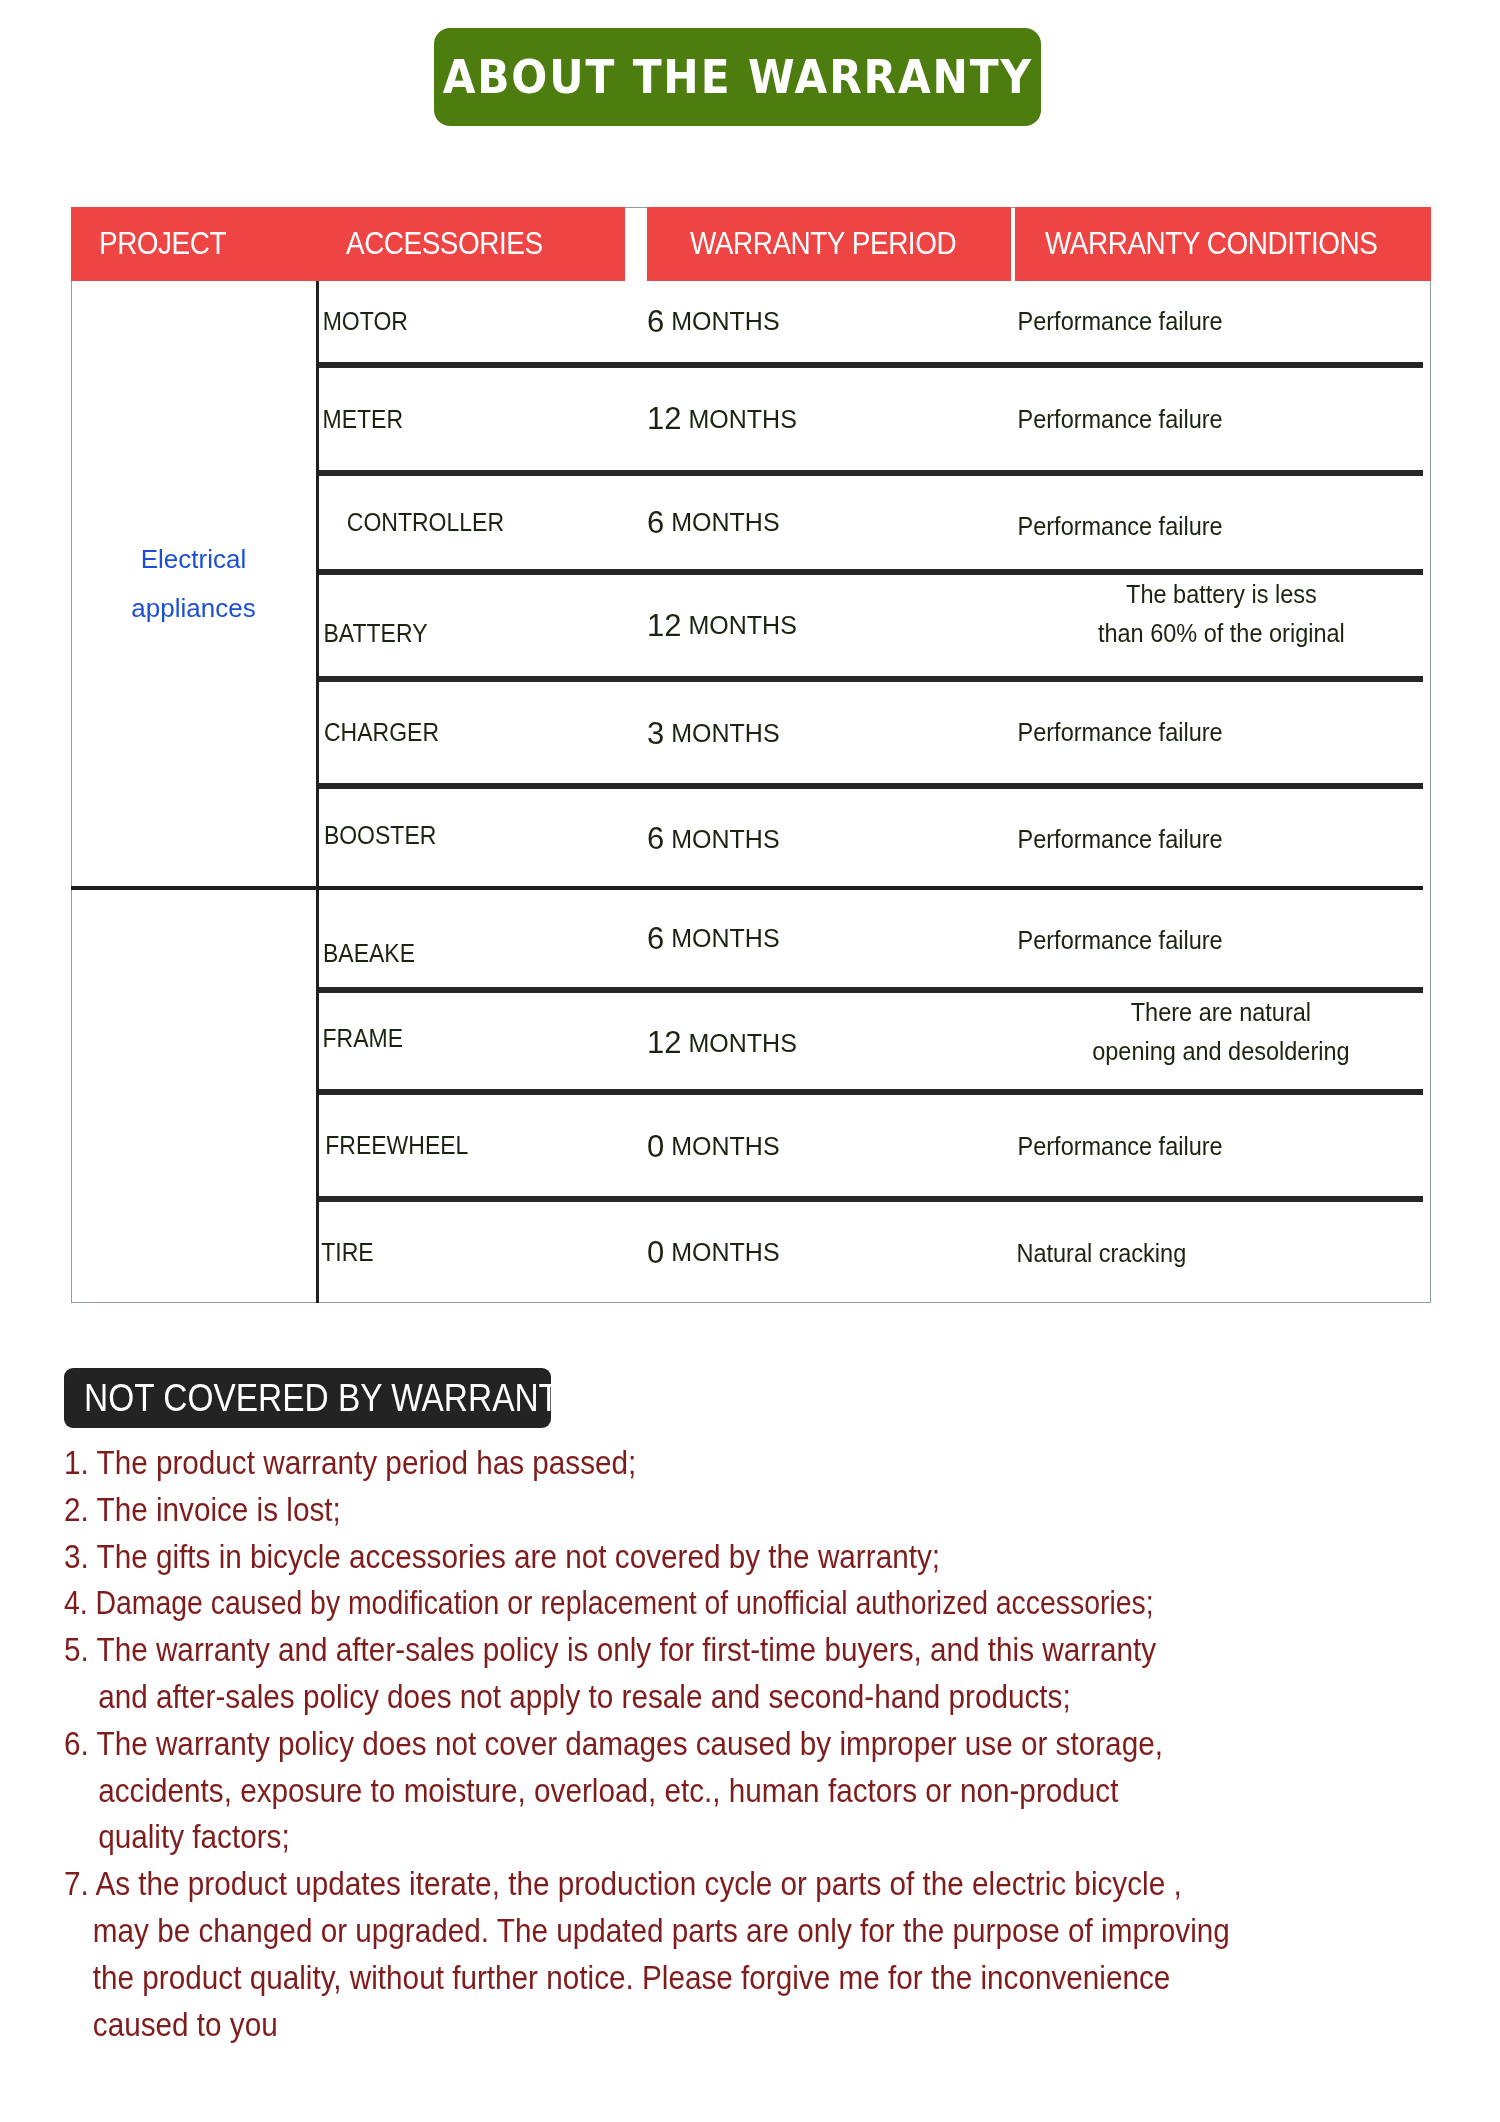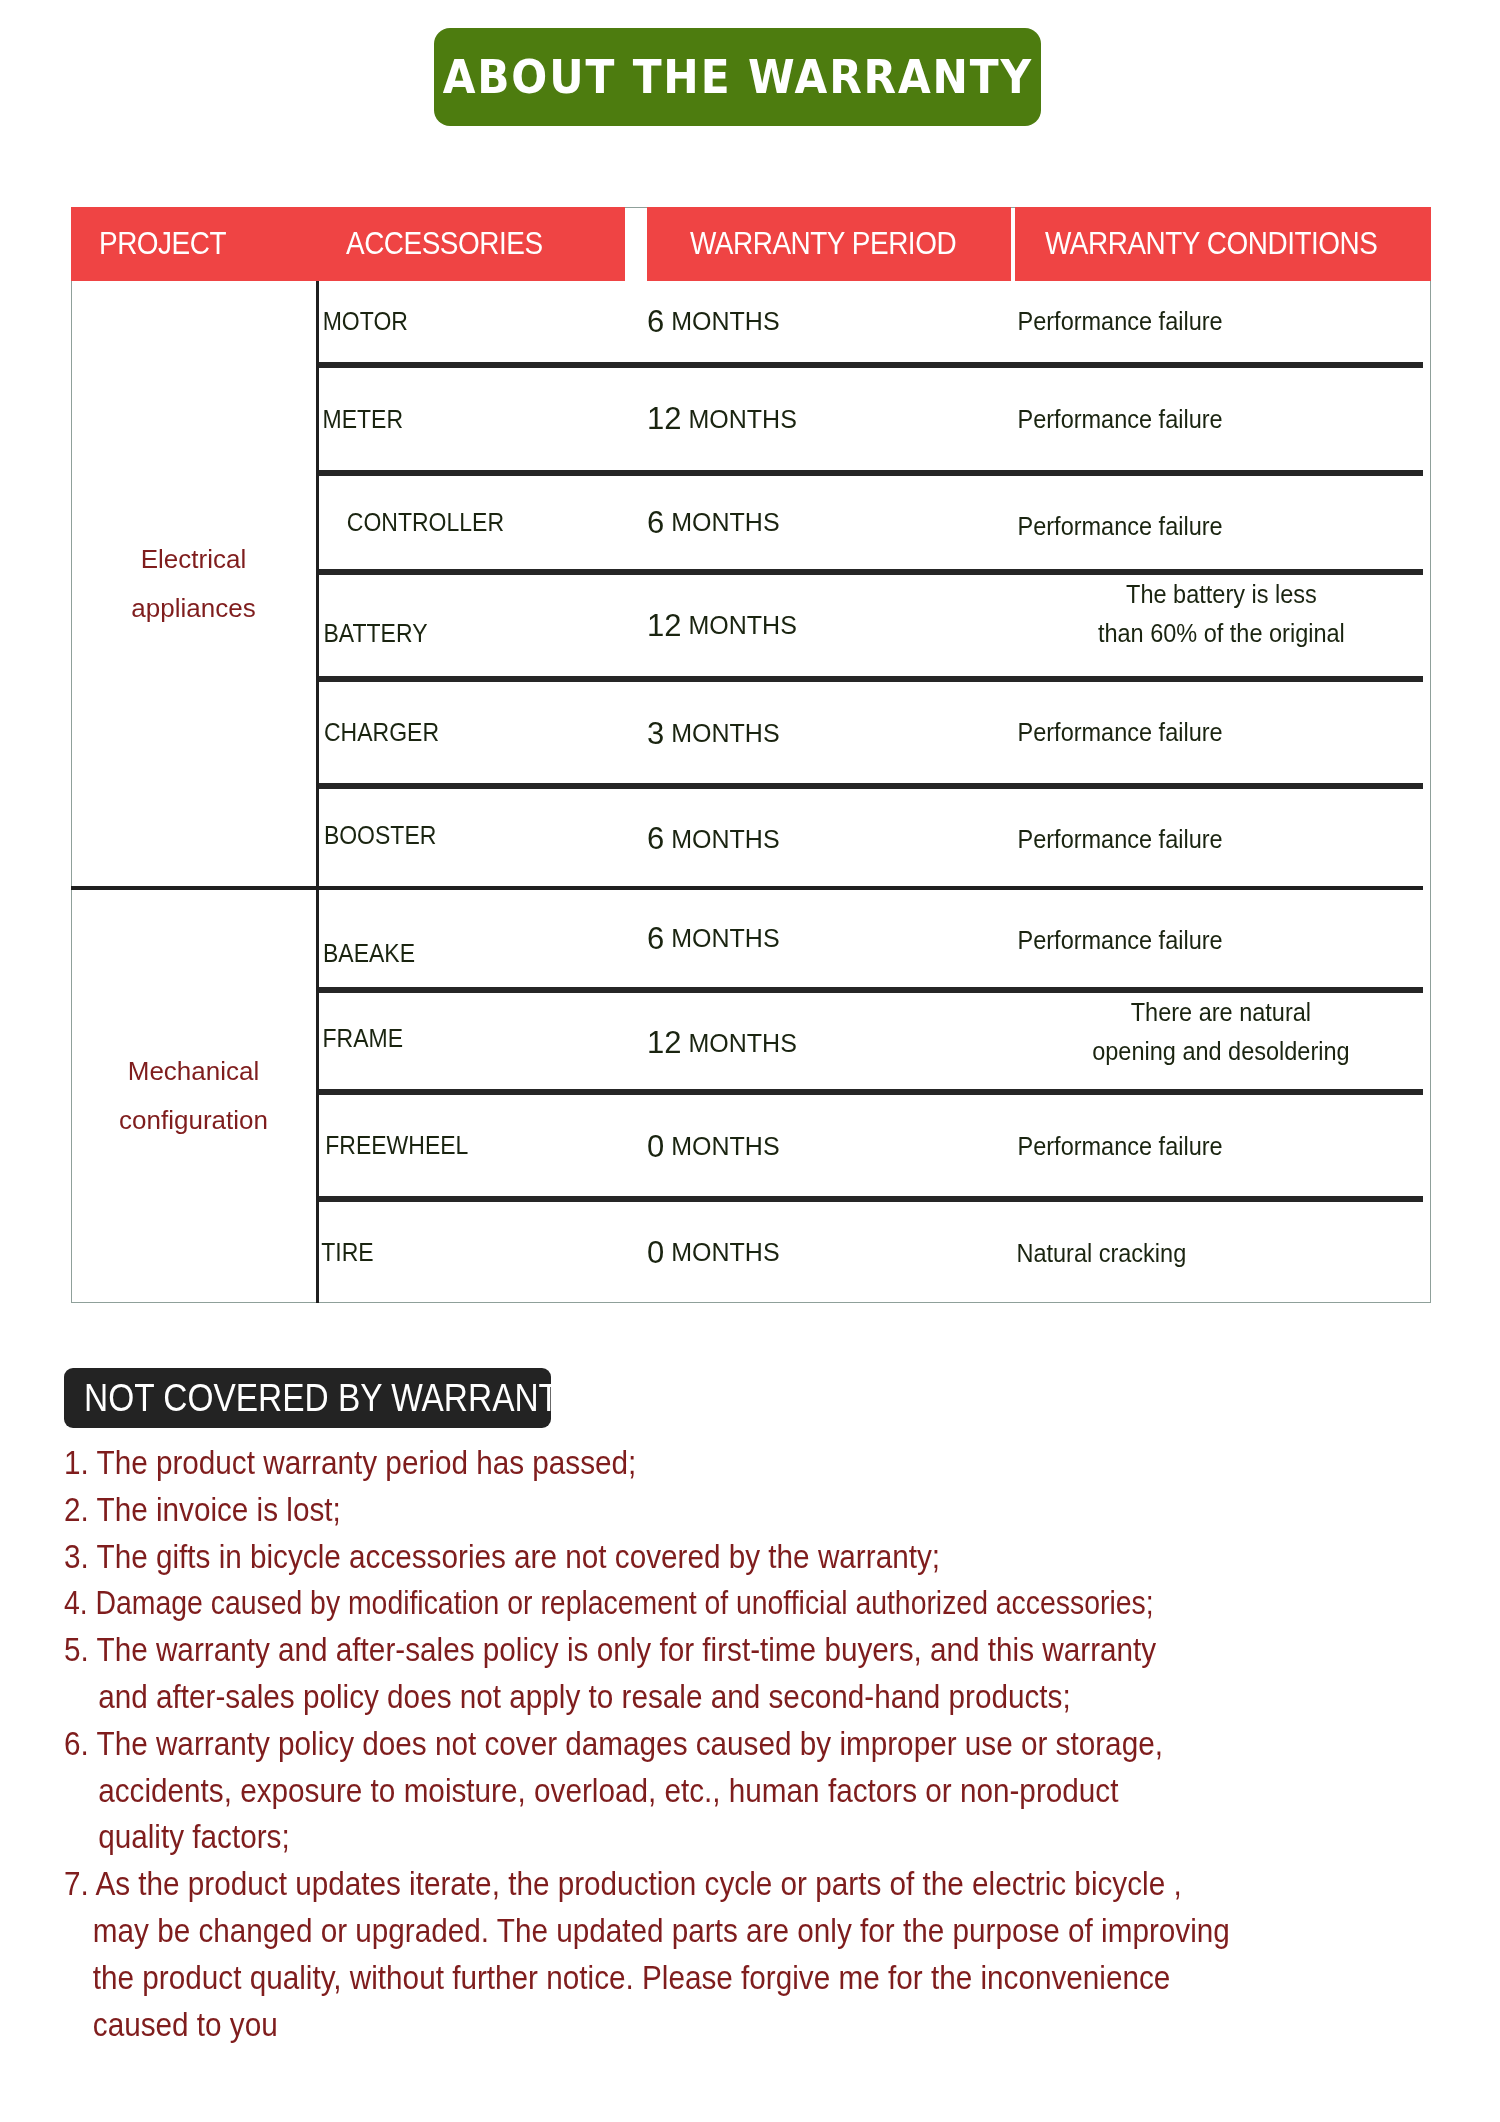--- a/index.html
+++ b/index.html
@@ -47,21 +47,21 @@
   }
   .acc { font-size: 25px; left: 248px; width: 300px; }
   .acc span { display:inline-block; transform: scaleX(0.92); }
   .per { left: 576px; width: 365px; font-size: 25px; }
   .per .num { font-size: 31px; margin-right: 7px; }
   .per span { display:inline-block; }
   .cond { left: 940px; width: 420px; font-size: 25px; line-height: 39px; }
   .cond span { display:inline-block; transform: scaleX(0.94); }
   .group-label {
     position: absolute; left: 0; width: 245px; text-align: center;
-    color: #7f1d1d; font-size: 26px; line-height: 49px;
+    color: #1d4ed8; font-size: 26px; line-height: 49px;
     display: flex; flex-direction: column; align-items: center; justify-content: center;
   }
 
   
   .section-bar {
     position: absolute; left: 64px; top: 1368px; width: 487px; height: 60px;
     background: #232323; border-radius: 9px; display: flex; align-items: center;
   }
   .section-bar span {
     color: #ffffff; font-size: 38px; margin-left: 20px; white-space: nowrap;
@@ -96,24 +96,20 @@
   </div>
   <div class="th" style="left:944px;width:416px;padding-left:30px;box-sizing:border-box;">
     <span>WARRANTY CONDITIONS</span>
   </div>
 
   <div class="col-divider"></div>
 
   <div class="group-label" style="top:74px;height:606px;">
     <span>Electrical</span>
     <span>appliances</span>
-  </div>
-  <div class="group-label" style="top:682px;height:414px;">
-    <span>Mechanical</span>
-    <span>configuration</span>
   </div>
 
   <div class="row-divider" style="top:155px;"></div>
   <div class="row-divider" style="top:263px;"></div>
   <div class="row-divider" style="top:362px;"></div>
   <div class="row-divider" style="top:469px;"></div>
   <div class="row-divider" style="top:576px;"></div>
   <div class="group-divider" style="top:679px;"></div>
   <div class="row-divider" style="top:780px;"></div>
   <div class="row-divider" style="top:882px;"></div>

